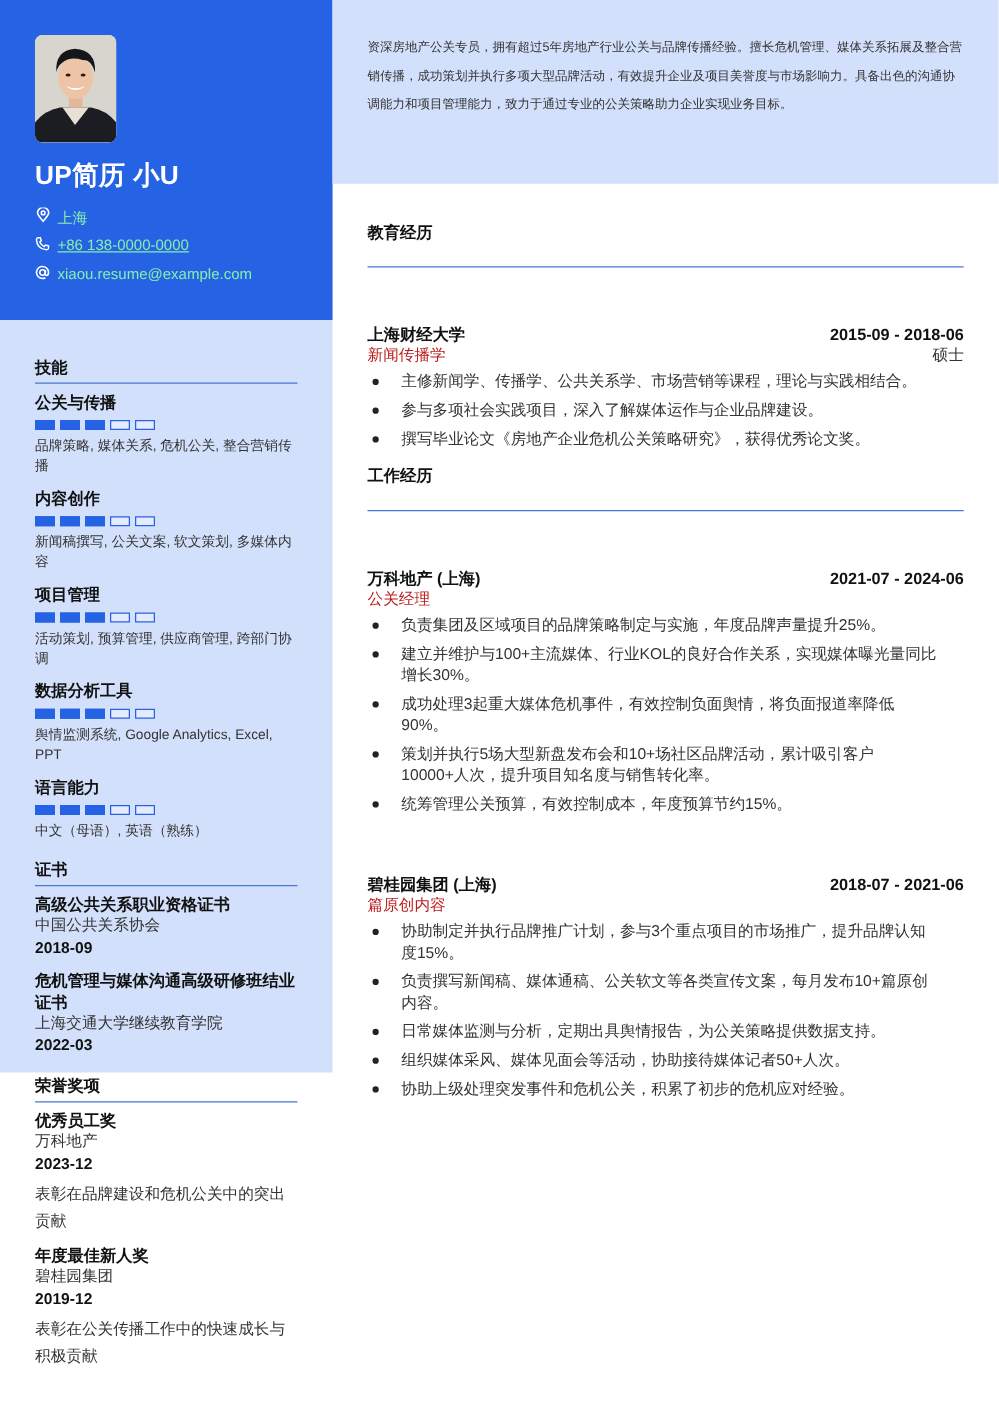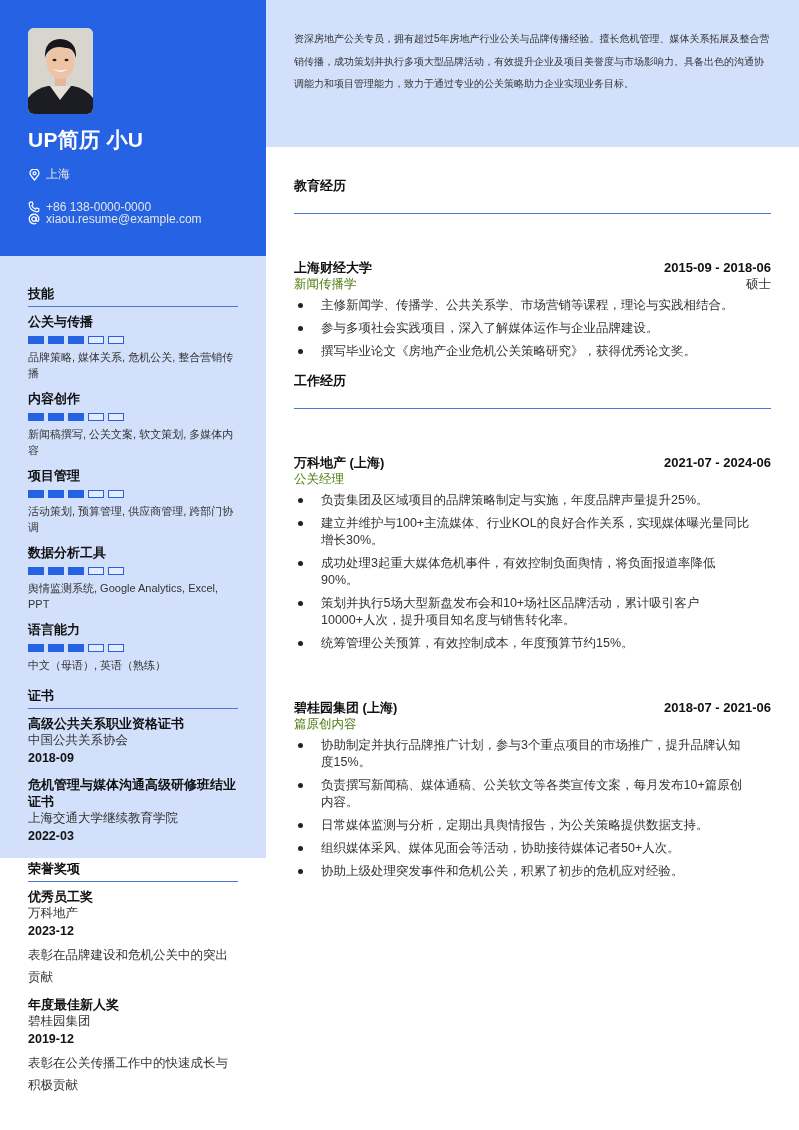--- a/index.html
+++ b/index.html
@@ -3,24 +3,24 @@
 <meta charset="utf-8">
 <style>
   * { box-sizing: border-box; margin: 0; padding: 0; }
   html, body { width: 799px; height: 1130px; overflow: hidden; background: #ffffff; }
   body { font-family: "Liberation Sans", "DejaVu Sans", sans-serif; color: #222; position: relative; }
 
   .sidebar { position: absolute; left: 0; top: 0; width: 266px; height: 858px; background: #d3e0fb; }
   .profile { position: absolute; left: 0; top: 0; width: 266px; height: 256px; background: #2563e4; color: #fff; }
   .photo { position: absolute; left: 28px; top: 28px; width: 65px; height: 86px; border-radius: 6px; overflow: hidden; background: #d9d6d0; }
   .name { position: absolute; left: 28px; top: 126px; font-size: 21px; font-weight: bold; color: #fff; letter-spacing: 0.3px; }
-  .contact { position: absolute; left: 28px; font-size: 12px; color: #e5e5e5; display: flex; align-items: center; }
+  .contact { position: absolute; left: 28px; font-size: 12px; color: #86efac; display: flex; align-items: flex-start; }
   .contact .ic { width: 12px; height: 12px; margin-right: 6px; display: inline-flex; align-items: center; justify-content: center; }
   .contact.loc { top: 166px; }
-  .contact.phone { top: 200px; }
+  .contact.phone { top: 189px; text-decoration: underline; }
   .contact.mail { top: 212px; }
 
   .side-body { position: absolute; left: 28px; top: 285px; width: 210px; }
   .side-h { font-size: 13px; font-weight: bold; color: #111; padding-bottom: 3px; border-bottom: 1.5px solid #4a77d4; margin-bottom: 6px; }
   .skill { margin-bottom: 9px; }
   .skill-name { font-size: 13px; font-weight: bold; color: #111; margin-bottom: 5px; }
   .bars { display: flex; gap: 4px; margin-bottom: 5px; }
   .bar { width: 16px; height: 8px; border: 1px solid #2563e4; }
   .bar.on { background: #2563e4; }
   .bar.off { background: #e4ebfc; }
@@ -34,21 +34,21 @@
 
   .summary { position: absolute; left: 266px; top: 0; width: 533px; height: 147px; background: #d3e0fb; }
   .summary p { position: absolute; left: 28px; top: 28px; width: 478px; font-size: 10px; line-height: 22.5px; color: #333; }
 
   .main { position: absolute; left: 294px; top: 177px; width: 477px; }
   .sec-h { font-size: 13px; font-weight: bold; color: #111; padding-bottom: 18px; border-bottom: 1.5px solid #4a77d4; margin-bottom: 6px; }
   .entry { margin-bottom: 8px; }
   .row { display: flex; justify-content: space-between; align-items: baseline; }
   .e-title { font-size: 13px; font-weight: bold; color: #111; line-height: 17px; }
   .e-date { font-size: 13px; font-weight: bold; color: #111; line-height: 17px; margin-top: 39px; }
-  .e-sub { font-size: 12.5px; color: #4d7c0f; line-height: 17px; }
+  .e-sub { font-size: 12.5px; color: #b91c1c; line-height: 17px; }
   .e-right { font-size: 12.5px; color: #333; line-height: 17px; }
   ul.bullets { list-style: none; margin-top: 4px; }
   ul.bullets li { position: relative; padding-left: 27px; font-size: 12.5px; line-height: 17px; color: #333; margin-bottom: 6px; padding-right: 20px; }
   ul.bullets li::before { content: ""; position: absolute; left: 4px; top: 6px; width: 5px; height: 5px; border-radius: 50%; background: #222; }
   .section { margin-bottom: 12px; }
 </style>
 </head>
 <body>
 
 <div class="sidebar">

